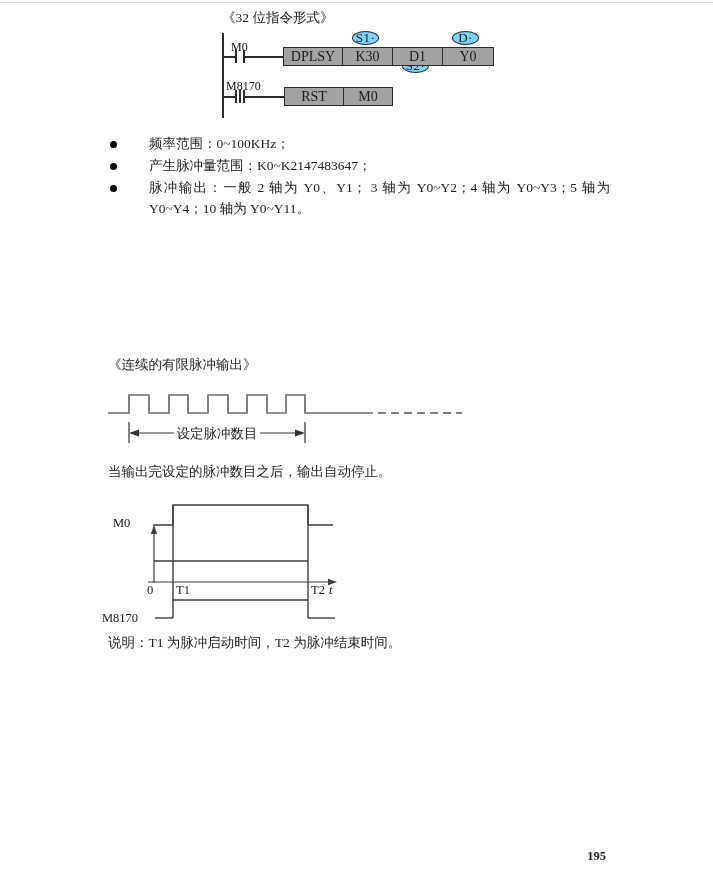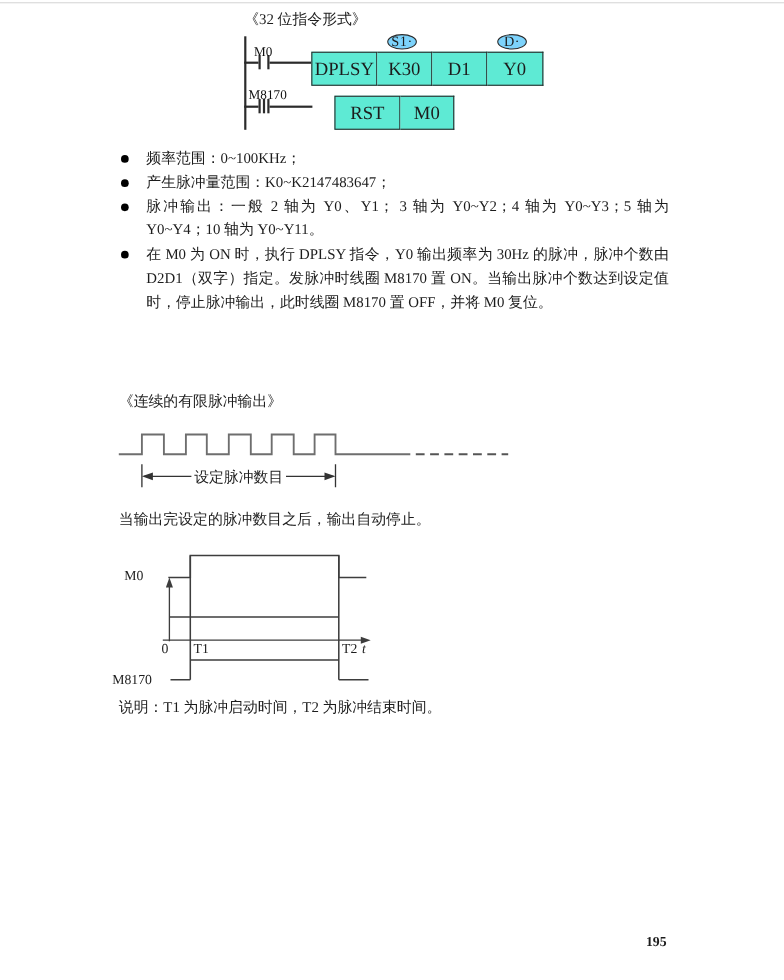--- a/index.html
+++ b/index.html
@@ -10,37 +10,37 @@
   }
   .top-edge{position:absolute;left:0;top:2px;width:713px;height:1px;background:#d8d8d8;}
   .abs{position:absolute;}
   .title{left:222px;top:9px;font-size:13.5px;}
 
   
   .lline{position:absolute;background:#2b2b2b;}
   .contact-label{position:absolute;font-size:12px;color:#111;}
   .instr-row{position:absolute;display:flex;}
   .cell{
-    box-sizing:border-box;height:31px;border:1px solid #2b2b2b;border-left:none;
+    box-sizing:border-box;height:19px;border:1px solid #2b2b2b;border-left:none;
     display:flex;align-items:center;justify-content:center;
-    font-size:17px;background:#5eead4;
+    font-size:14px;background:#a3a3a3;
   }
   .cell.first{border-left:1px solid #2b2b2b;}
   .oval{
     position:absolute;box-sizing:border-box;width:27px;height:14px;border:1px solid #2b2b2b;
     border-radius:50%;display:flex;align-items:center;justify-content:center;
     font-size:13px;letter-spacing:0.5px;background:#7dd3fc;
   }
 
   
   .bullets{left:110px;top:133px;width:500px;}
   .bullet-item{display:flex;}
   .bullet-dot{flex:none;width:7px;height:7px;border-radius:50%;background:#000;margin-top:8px;}
   .bullet-text{
-    margin-left:16px;font-size:13.5px;line-height:21.8px;text-align:justify;width:475px;
+    margin-left:32px;font-size:13.5px;line-height:21.8px;text-align:justify;width:475px;
   }
 
   
   .mode-box{
     left:108px;top:295px;width:96px;height:53px;box-sizing:border-box;
     background:#dbdbdb;border:2px solid #383838;
     display:flex;align-items:center;justify-content:center;
     font-size:14px;font-weight:bold;letter-spacing:1px;
   }
   .subtitle{left:108px;top:356px;font-size:13.5px;}
@@ -78,42 +78,38 @@
       <div class="cell" style="width:51px;">Y0</div>
     </div>
 
     <div class="lline" style="left:222px;top:96px;width:13px;height:1.5px;"></div>
     <div class="lline" style="left:235px;top:90px;width:2px;height:13px;"></div>
     <div class="lline" style="left:239px;top:90px;width:2px;height:13px;"></div>
     <div class="lline" style="left:243px;top:90px;width:2px;height:13px;"></div>
     <div class="lline" style="left:245px;top:96px;width:39px;height:1.5px;"></div>
     <div class="contact-label" style="left:226px;top:79px;">M8170</div>
 
-    <div class="instr-row" style="left:284px;top:87px;margin-left:20px;">
+    <div class="instr-row" style="left:284px;top:87px;">
       <div class="cell first" style="width:60px;">RST</div>
       <div class="cell" style="width:49px;">M0</div>
     </div>
   </div>
 
   <div class="abs bullets">
     <div class="bullet-item">
       <span class="bullet-dot"></span>
       <span class="bullet-text">频率范围：0~100KHz；</span>
     </div>
     <div class="bullet-item">
       <span class="bullet-dot"></span>
       <span class="bullet-text">产生脉冲量范围：K0~K2147483647；</span>
     </div>
     <div class="bullet-item">
       <span class="bullet-dot"></span>
       <span class="bullet-text">脉冲输出：一般 2 轴为 Y0、Y1； 3 轴为 Y0~Y2；4 轴为 Y0~Y3；5 轴为 Y0~Y4；10 轴为 Y0~Y11。</span>
-    </div>
-    <div class="bullet-item">
-      <span class="bullet-dot"></span>
-      <span class="bullet-text">在 M0 为 ON 时，执行 DPLSY 指令，Y0 输出频率为 30Hz 的脉冲，脉冲个数由 D2D1（双字）指定。发脉冲时线圈 M8170 置 ON。当输出脉冲个数达到设定值时，停止脉冲输出，此时线圈 M8170 置 OFF，并将 M0 复位。</span>
     </div>
   </div>
 
 
   <div class="abs subtitle">《连续的有限脉冲输出》</div>
 
   <svg class="abs" style="left:100px;top:388px;" width="372" height="64" viewBox="0 0 372 64">
     <path d="M 8 25 H 29 V 7 H 49 V 25 H 69 V 7 H 88 V 25 H 108 V 7 H 128 V 25 H 147 V 7 H 167 V 25 H 186 V 7 H 205 V 25 H 273" fill="none" stroke="#6e6e6e" stroke-width="1.7"></path>
     <line x1="278" y1="25" x2="362" y2="25" stroke="#555" stroke-width="1.7" stroke-dasharray="8 5"></line>
     <line x1="29" y1="34" x2="29" y2="55" stroke="#333" stroke-width="1.2"></line>

